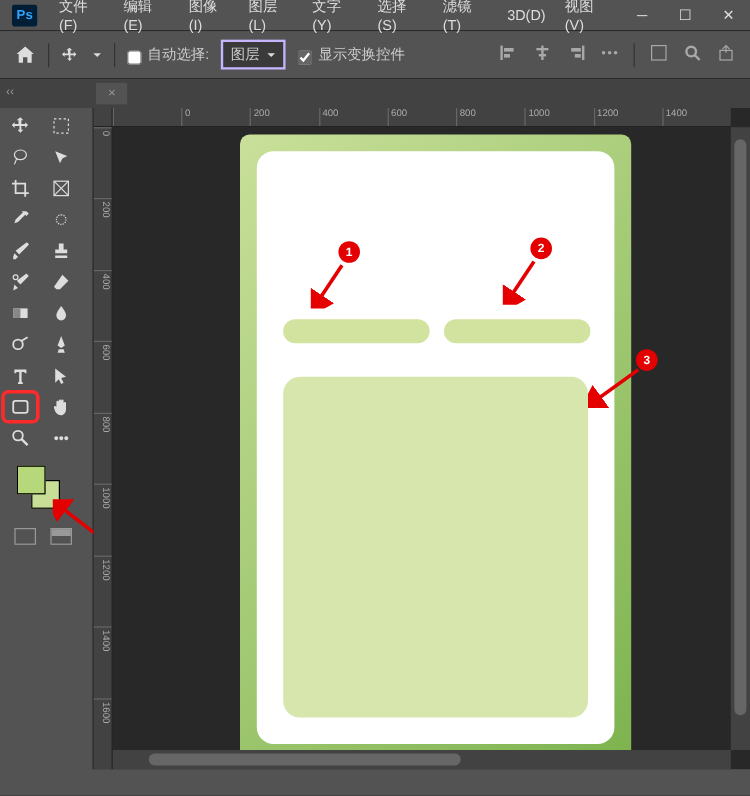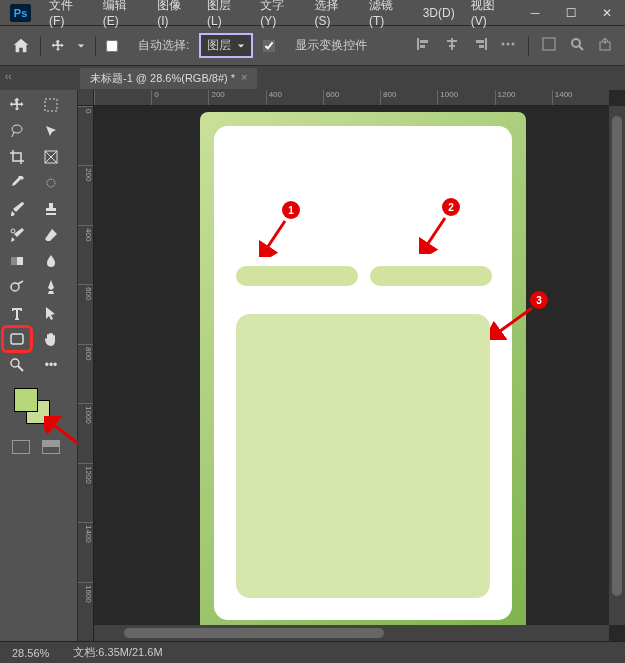--- a/index.html
+++ b/index.html
@@ -30,21 +30,21 @@
   .option-bar {
     display: flex; align-items: center; gap: 10px;
     height: 40px; background: #535353;
     border-bottom: 1px solid #2a2a2a;
     padding: 0 12px;
   }
   .home-icon { width: 18px; height: 18px; }
   .divider-v { width: 1px; height: 20px; background: #333; }
   .move-ico { width: 14px; height: 14px; }
   .chev-down { width: 8px; height: 8px; margin-left: 2px;}
-  .opt-check { display: flex; align-items: center; gap: 20px; }
+  .opt-check { display: flex; align-items: flex-end; gap: 5px; }
   .opt-check input { width: 12px; height: 12px; accent-color: #666; }
   .dropdown {
     background: #3a3a3a; border: 2px solid #c4b5fd;
     padding: 2px 6px; display: flex; align-items: center; gap: 4px;
   }
   .icon-group { margin-left: auto; display: flex; gap: 12px; }
   .opt-icon { width: 16px; height: 16px; opacity: 0.7; }
   
   .tab-area { display: flex; align-items: center; height: 24px; background: #424242; padding-left: 80px;}
   .little-arrows { position: absolute; left: 5px; top: 71px; color:#999; font-size: 10px;}
@@ -189,21 +189,20 @@
     <svg class="opt-icon" viewBox="0 0 16 16">
         <rect fill="none" stroke="#ccc" x="3" y="6" width="10" height="8"></rect>
         <path fill="none" stroke="#ccc" d="M8 2v6M5 5l3-3 3 3"></path>
       </svg>
   </div>
 </div>
 
 <div class="little-arrows">‹‹</div>
 <div class="tab-area">
   <div class="tab">
-    <span>未标题-1 @ 28.6%(RGB/8#) *</span>
     <span class="close">×</span>
   </div>
 </div>
 
 <div class="work-area">
 
   <div class="tools-col">
     <div class="tool-grid">
       <div class="tool-cell">
           <svg width="16" height="16" viewBox="0 0 20 20">
@@ -410,17 +409,13 @@
         </div>
     </div>
     <div class="scrollbar-h">
         <div class="sb-thumb-h"></div>
       </div>
     <div class="scrollbar-v">
         <div class="sb-thumb-v"></div>
       </div>
   </div>
 
-  <div class="status-bar">
-    <span>28.56%</span>
-    <span>文档:6.35M/21.6M</span>
-  </div>
 </div>
 
 </body></html>

